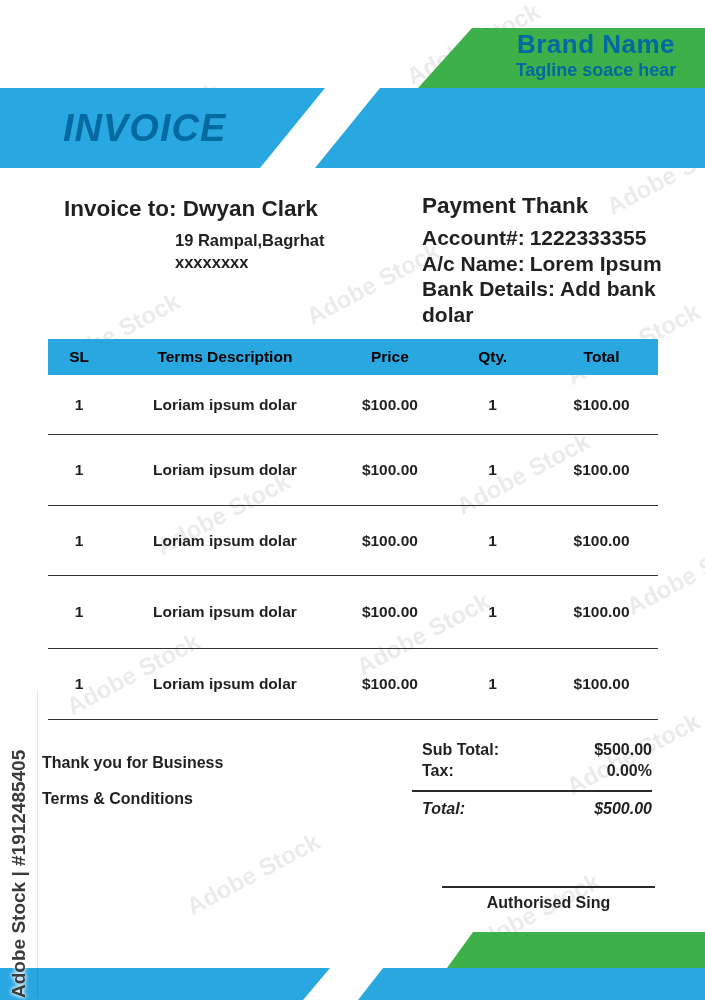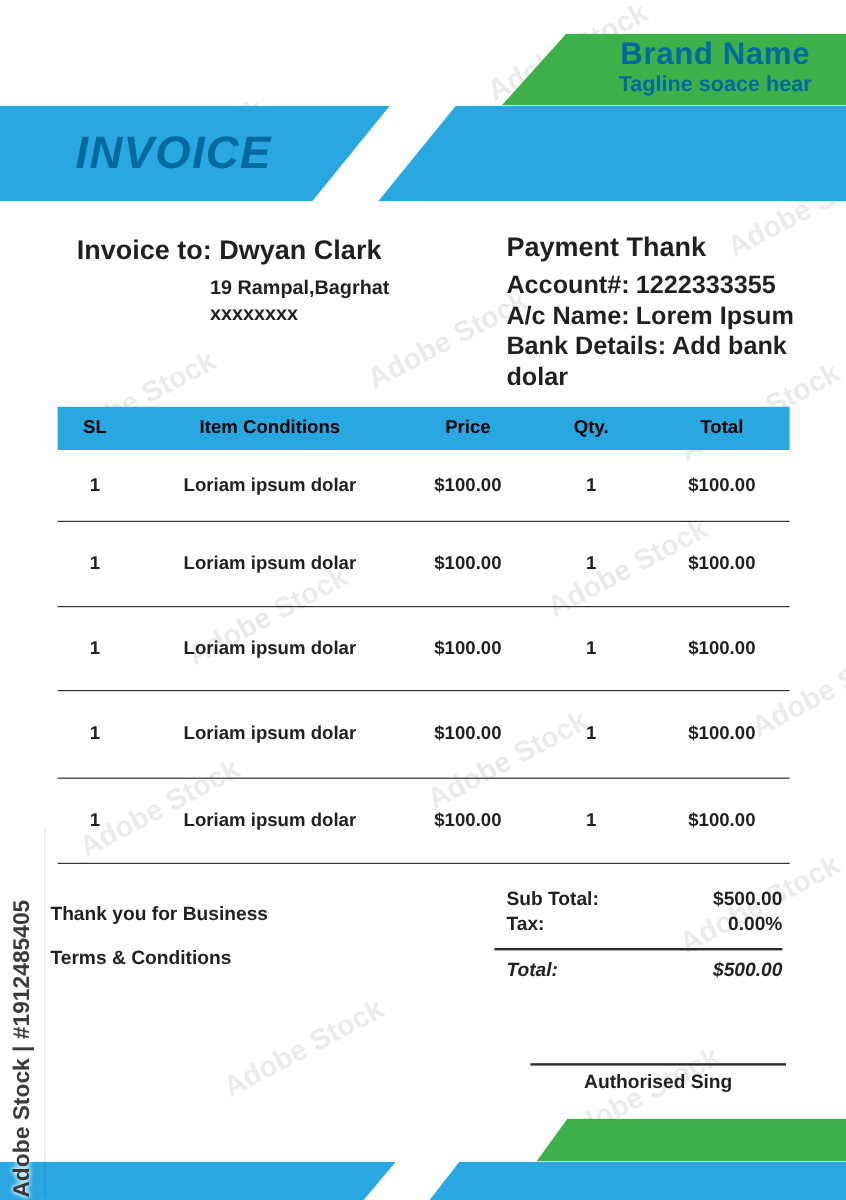--- a/index.html
+++ b/index.html
@@ -127,21 +127,21 @@
       <span class="lbl">A/c Name:</span><span>Lorem Ipsum</span>
     </div>
     <div>
       <span class="lbl">Bank Details:</span><span>Add bank dolar</span>
     </div>
   </div>
 
   <div class="abs table">
     <div class="thead">
       <div class="cell c0">SL</div>
-      <div class="cell c1">Item Conditions</div>
+      <div class="cell c1">Terms Description</div>
       <div class="cell c2">Price</div>
       <div class="cell c3">Qty.</div>
       <div class="cell c4">Total</div>
     </div>
     <div class="trow r0">
       <div class="cell c0">1</div>
       <div class="cell c1">Loriam ipsum dolar</div>
       <div class="cell c2">$100.00</div>
       <div class="cell c3">1</div>
       <div class="cell c4">$100.00</div>

